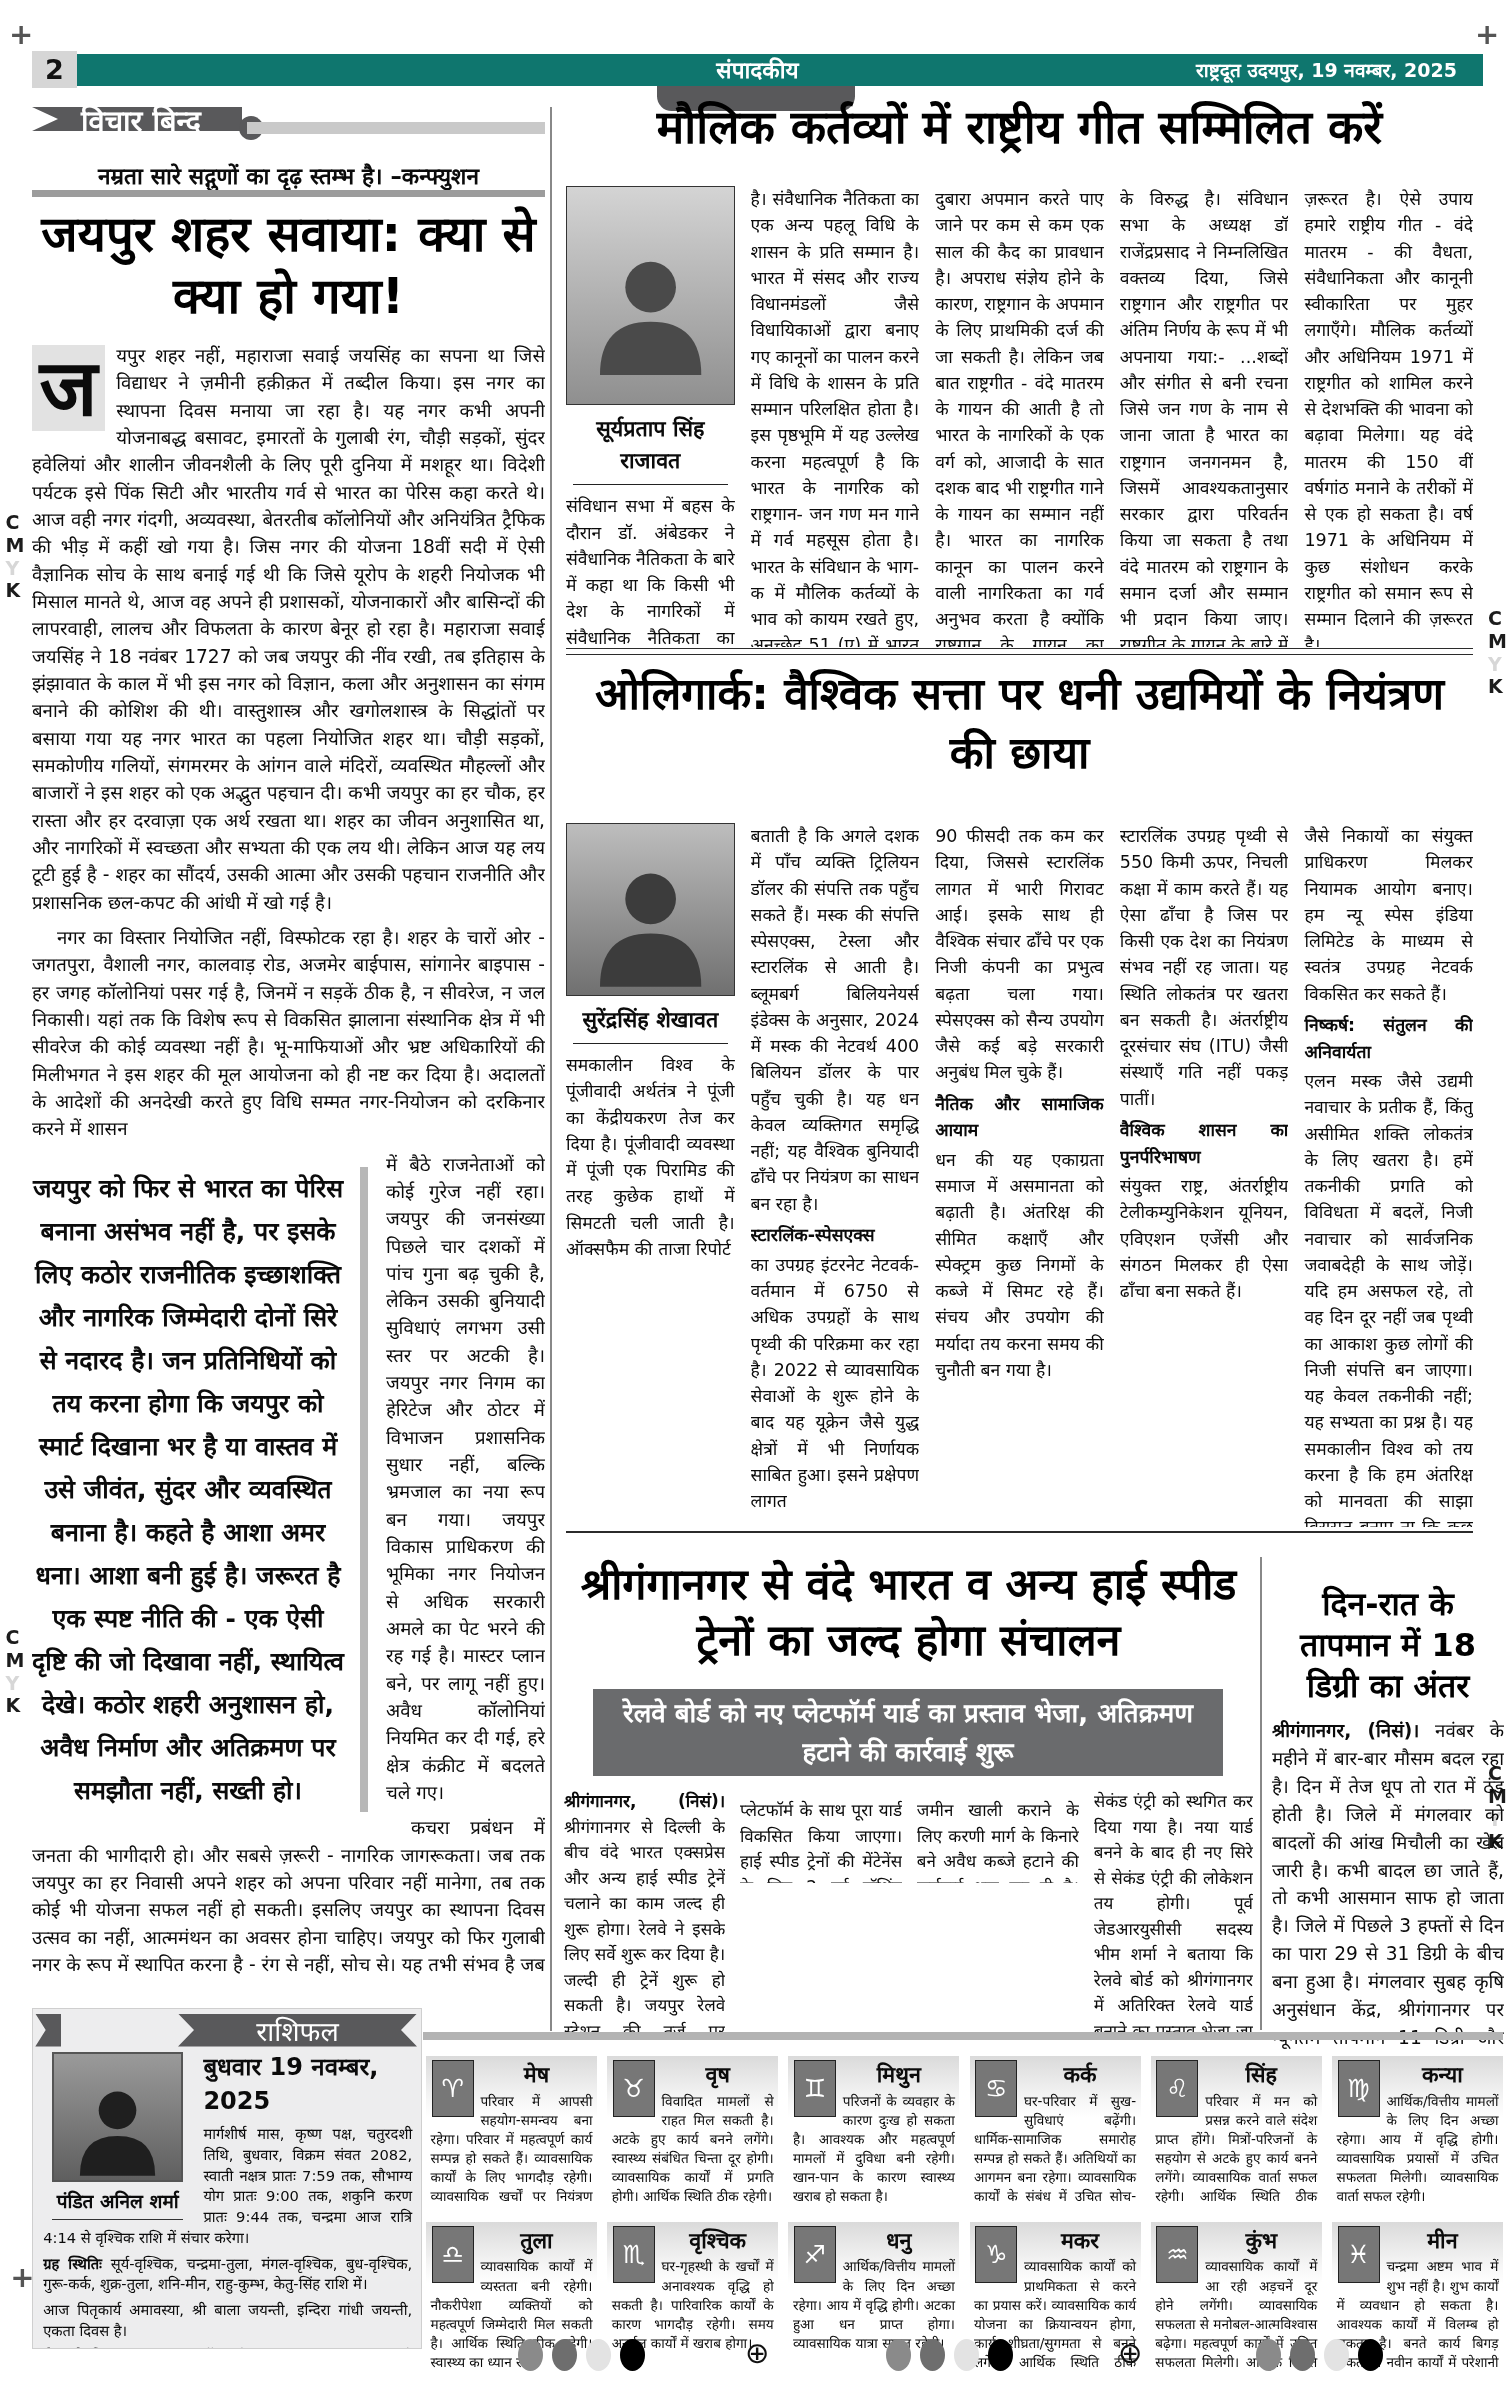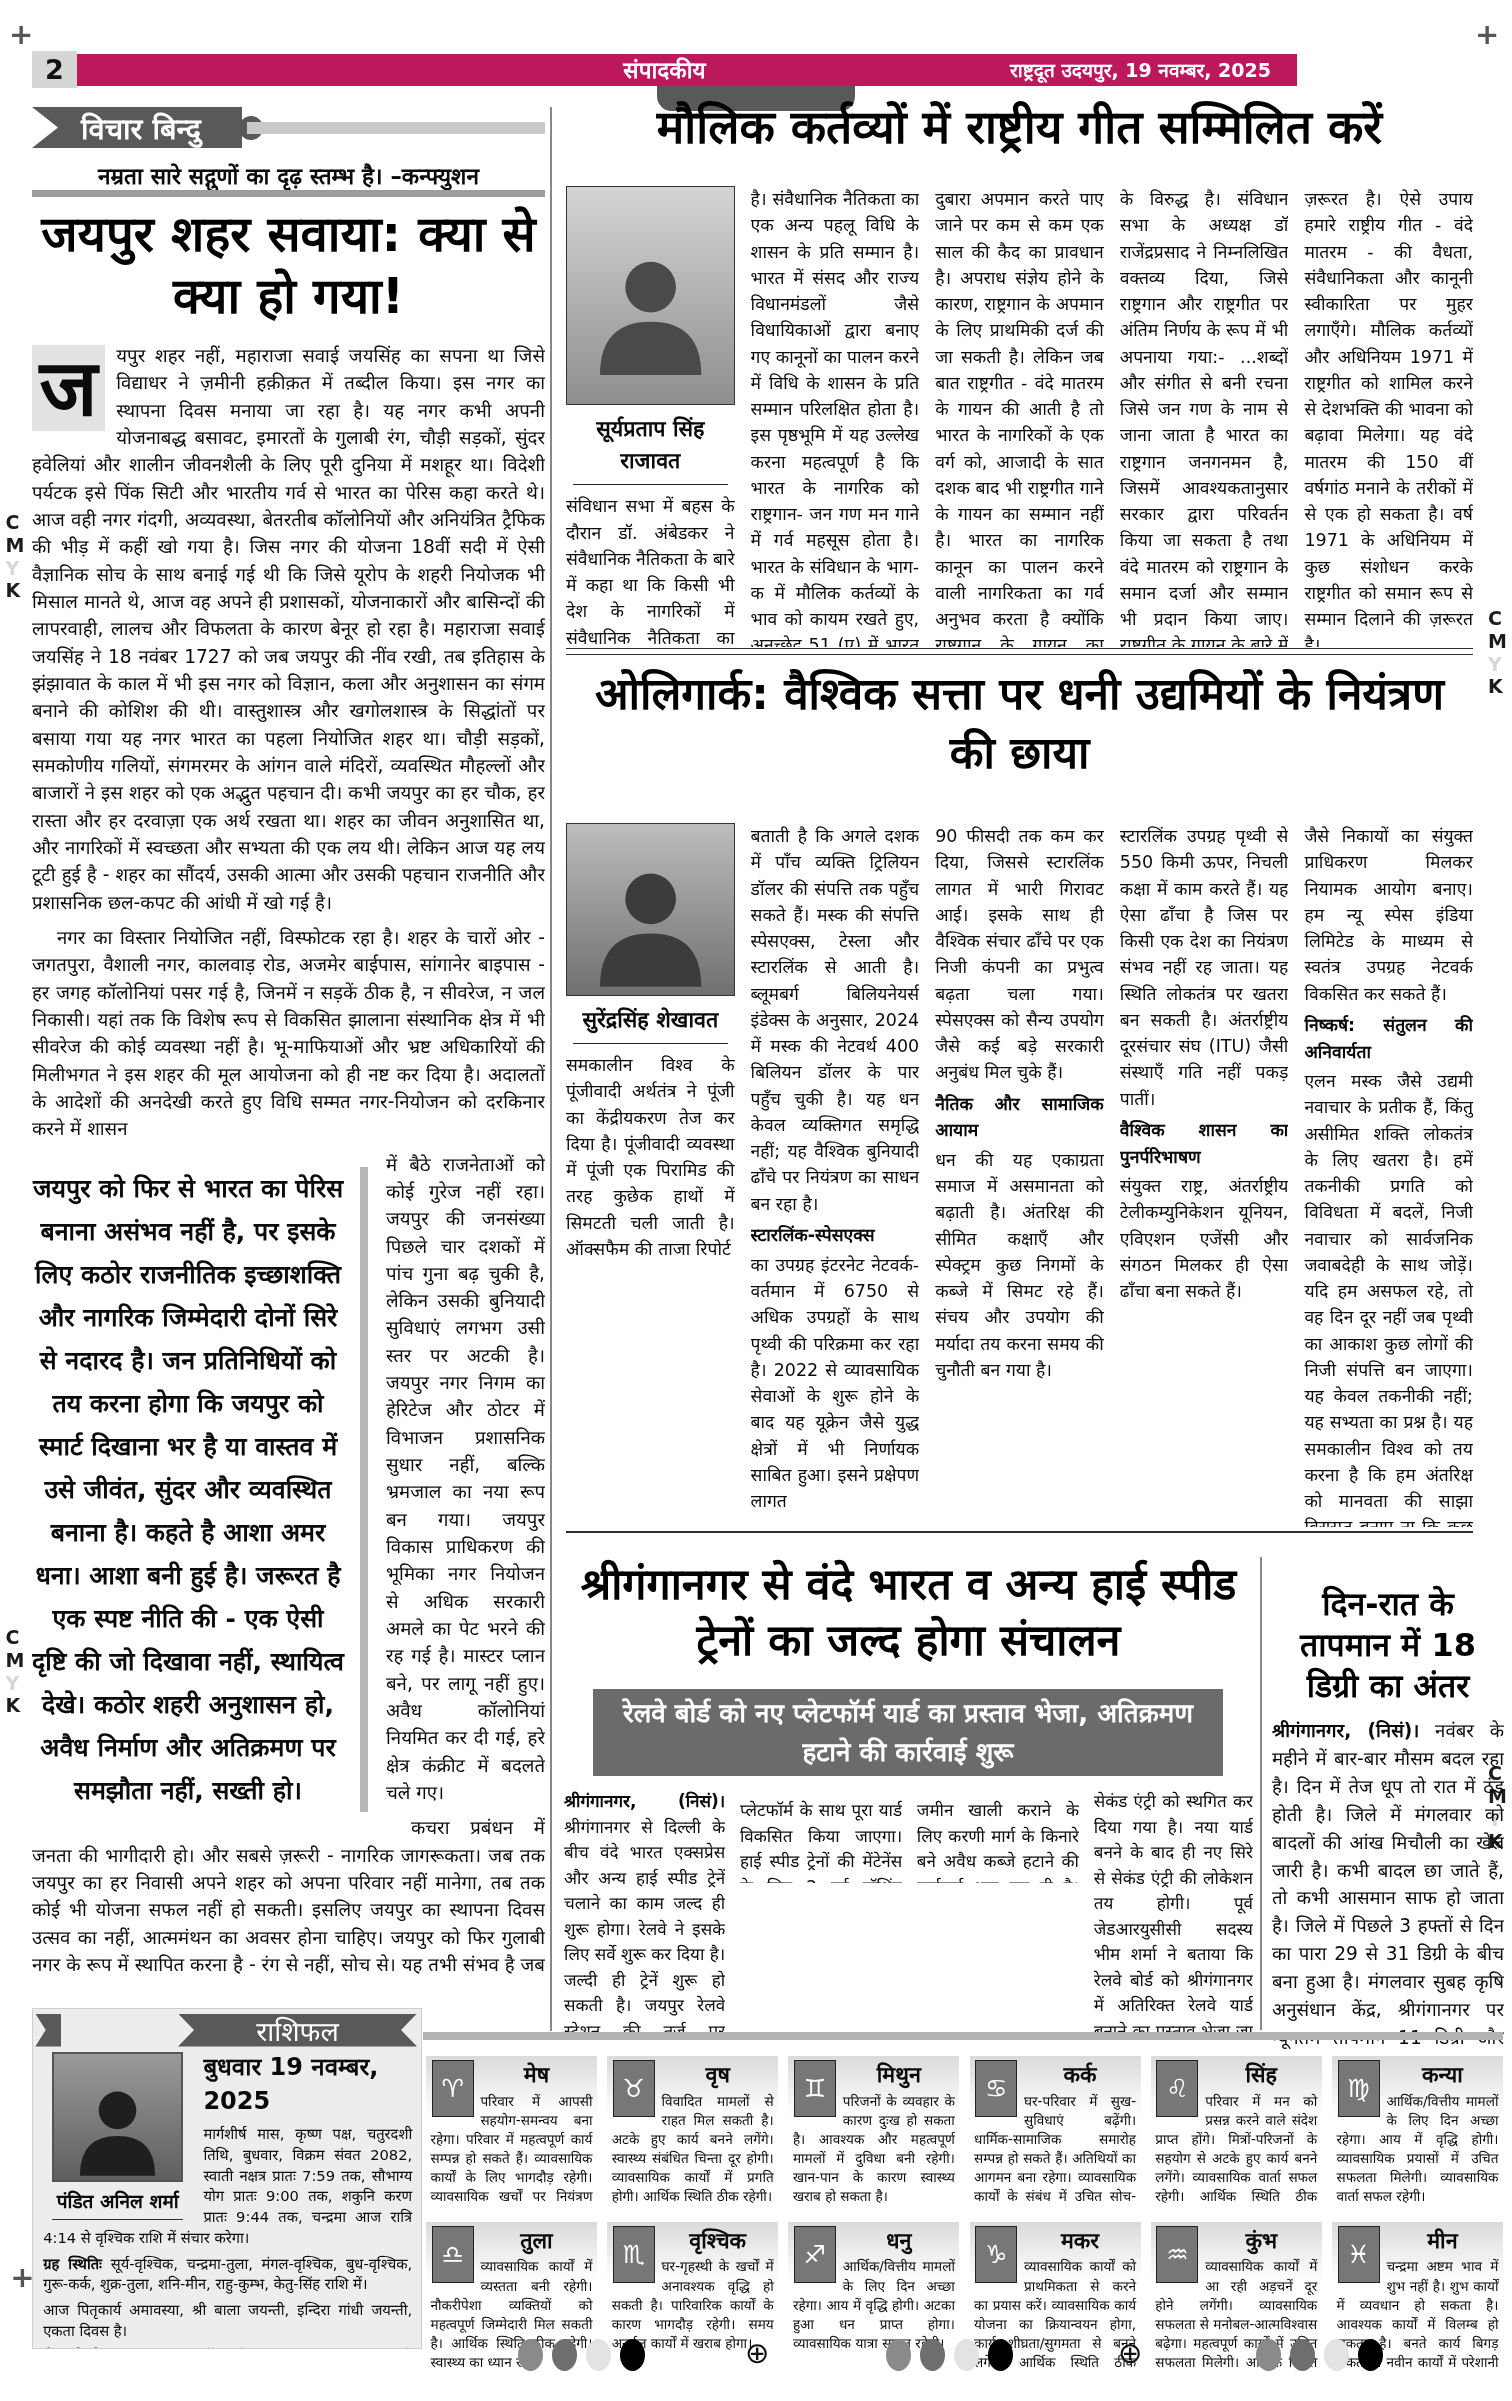--- a/index.html
+++ b/index.html
@@ -1,32 +1,32 @@
 <!DOCTYPE html>
 <html style="font-size:9px"><head>
 <meta charset="utf-8">
 <style>
   html,body{margin:0;padding:0;background:#fff;}
   #page{position:relative;width:1512px;height:2401px;background:#ffffff;
         font-family:"DejaVu Sans",sans-serif;color:#0b0b0b;overflow:hidden;}
   .plus{position:absolute;font-size:29px;font-weight:bold;color:#555;line-height:1;}
   
-  .hbar{position:absolute;left:32px;top:54px;width:1265px;height:32px;background:#be185d;}
+  .hbar{position:absolute;left:32px;top:54px;width:1451px;height:32px;background:#0f766e;}
   .pagenum{position:absolute;left:32px;top:51px;width:45px;height:37px;background:#d6d6d6;
            font-size:27px;font-weight:bold;color:#111;display:flex;align-items:center;justify-content:center;}
   .section{position:absolute;left:50%;transform:translateX(-50%);top:0;height:32px;line-height:32px;
            color:#fff;font-size:22.6px;font-weight:bold;}
   .htab{position:absolute;left:50%;margin-left:-99px;top:85px;width:198px;height:26px;background:#59595b;
         border-radius:0 0 14.7px 14.7px;}
   .edition{position:absolute;right:26px;top:0;height:32px;line-height:32px;color:#fff;font-size:19px;font-weight:bold;}
   
   .cmyk{position:absolute;display:flex;flex-direction:column;font-size:19px;font-weight:bold;color:#1c1c1c;line-height:1.2;}
   .cmyk .y{color:#d7d7d7;}
   
-  .flag{position:absolute;left:32px;top:107px;width:210px;height:41px;background:#59595b;color:#fff;
+  .flag{position:absolute;left:32px;top:107px;width:210px;height:24px;background:#59595b;color:#fff;
         font-size:29px;font-weight:bold;display:flex;align-items:center;padding-left:49px;box-sizing:border-box;
         clip-path:polygon(0 0,100% 0,100% 100%,0 100%,26px 50%);}
   .strip{position:absolute;left:247px;top:122px;width:298px;height:12.4px;background:#c9c9c9;}
   .stripdot{position:absolute;left:239px;top:116px;width:24px;height:24px;border-radius:50%;background:#59595b;}
   .quoteline{position:absolute;left:32px;top:160px;width:513px;text-align:center;font-size:22.6px;font-weight:bold;}
   .qrule{position:absolute;left:32px;top:190px;width:513px;height:6.8px;background:#9c9c9c;}
   .jhead{position:absolute;left:32px;top:204px;width:513px;font-size:49px;line-height:1.26;font-weight:bold;
          text-align:center;color:#000;}
   .jbody{position:absolute;left:32px;top:342px;width:513px;height:1635px;overflow:hidden;
          font-size:18.6px;line-height:1.47;text-align:justify;}

